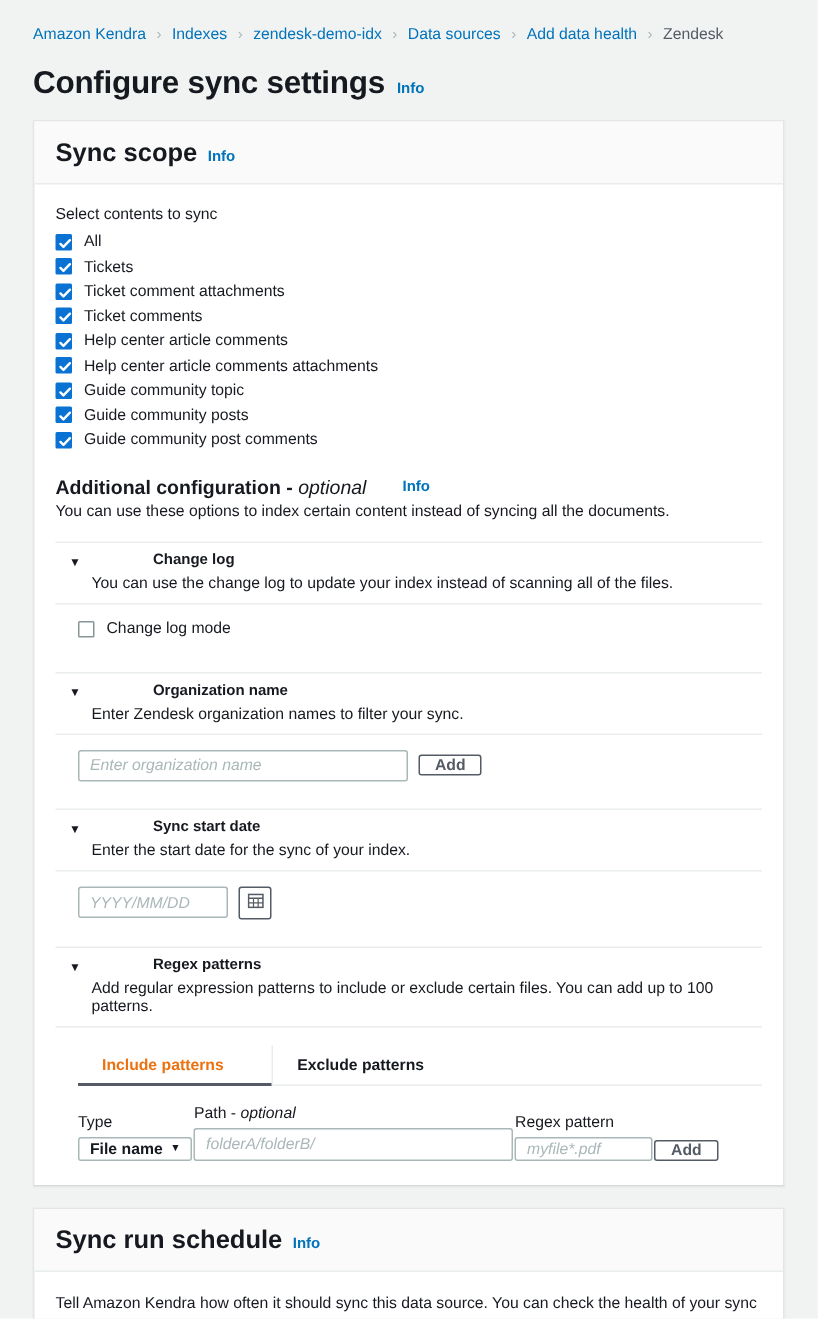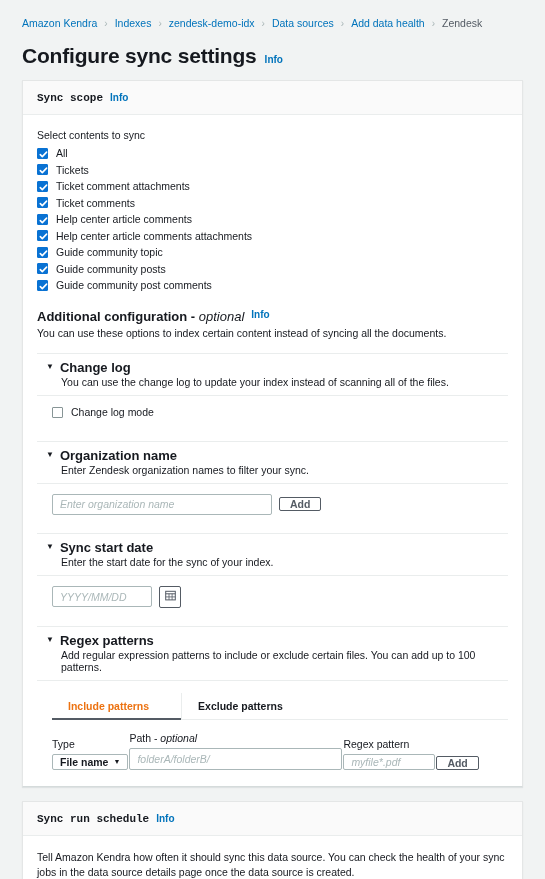--- a/index.html
+++ b/index.html
@@ -38,50 +38,50 @@
     border: 1px solid #e4e6e6;
     border-bottom: 1px solid #d5dbdb;
     box-shadow: 0 1px 1px 0 rgba(0,28,36,0.08);
   }
   .card-head {
     background: #fafafa;
     border-bottom: 1px solid #eaeded;
     padding: 11px 14px 10px 14px;
     display: flex; align-items: baseline; gap: 7px;
   }
-  .card-head-title { font-size: 11px; font-weight: bold; font-family: Liberation Mono, monospace; }
+  .card-head-title { font-size: 17px; font-weight: bold; }
   .card-body { padding: 14px 14px 16px 14px; }
 
   
   .field-label { font-size: 10.5px; color: #16191f; margin-bottom: 6px; }
   .cb-row { display: flex; align-items: center; gap: 8px; margin-bottom: 4.5px; }
   .cb {
     width: 11px; height: 11px; flex: 0 0 11px;
     border: 1px solid #0972d3; background: #0972d3;
     border-radius: 1px; position: relative; cursor: pointer;
   }
   .cb.unchecked { background: #ffffff; border: 1px solid #879596; }
   .cb svg { position: absolute; left: 0; top: 0; }
   .cb-label { font-size: 10.5px; color: #16191f; }
 
   
-  .sub-head { margin-top: 18px; display: flex; align-items: flex-start; gap: 7px; }
+  .sub-head { margin-top: 18px; display: flex; align-items: center; gap: 24px; }
   .sub-head-title { font-size: 13px; font-weight: bold; }
   .sub-head-title em { font-style: italic; font-weight: normal; }
   .sub-desc { font-size: 10.5px; color: #16191f; margin-top: 3px; }
 
   .exp {
     margin-top: 14px;
     border-top: 1px solid #eaeded;
     padding-top: 0;
   }
   .exp:first-of-type { border-top: none; }
   .exp-head { display: flex; gap: 6px; padding: 6px 0 0 9px; cursor: pointer; }
   .caret { font-size: 8px; color: #16191f; line-height: 14px; flex: 0 0 auto; }
-  .exp-title { font-size: 13px; font-weight: bold; }
+  .exp-title { font-size: 10px; font-weight: bold; margin-left: 42px; }
   .exp-desc { font-size: 10.5px; color: #16191f; margin: 1px 0 0 24px; }
   .exp-rule { border-bottom: 1px solid #eaeded; margin-top: 7px; }
   .exp-body { padding: 10px 0 4px 15px; }
 
   
   input.txt {
     height: 21px; border: 1px solid #aab7b8; border-radius: 2px;
     padding: 0 7px; font-size: 10.5px; font-family: "Liberation Sans", sans-serif;
     color: #16191f; background: #fff; outline: none;
   }

